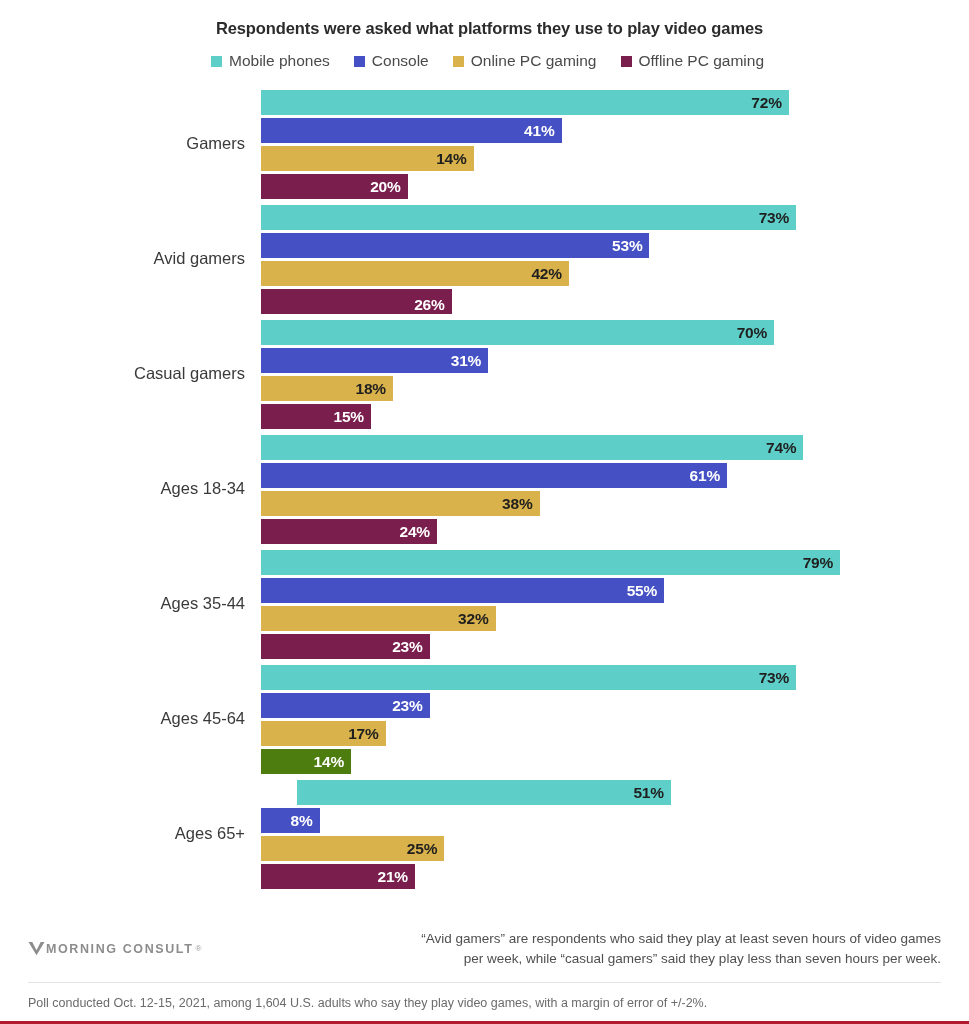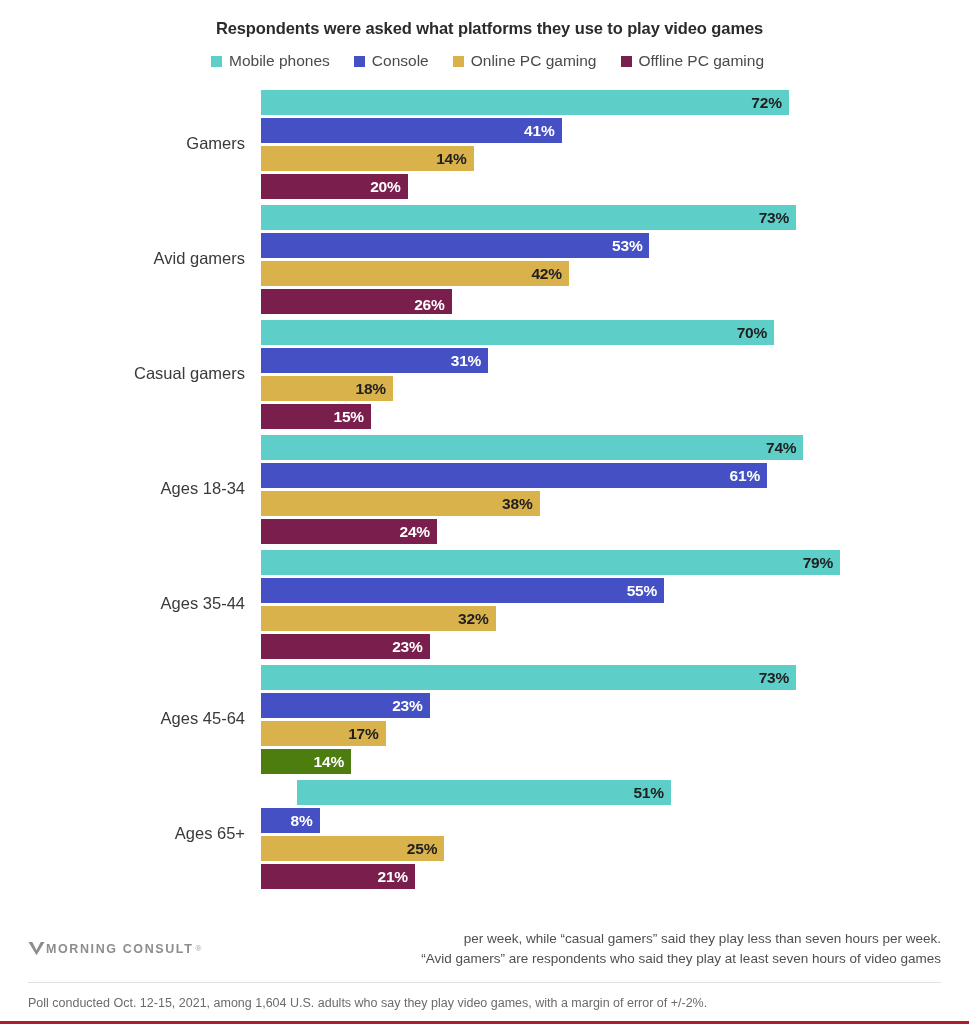--- a/index.html
+++ b/index.html
@@ -274,21 +274,21 @@
       </div>
       <div class="group">
         <div class="group-label">Ages 18-34</div>
         <div class="bars">
           <div class="bar-row">
             <div class="bar" style="background: rgb(94, 207, 200); width: 542.42px;">
               <span class="bar-value val-dark">74%</span>
             </div>
           </div>
           <div class="bar-row">
-            <div class="bar" style="background: rgb(69, 80, 196); width: 506px; padding-left: 24px;">
+            <div class="bar" style="background: rgb(69, 80, 196); width: 466px; padding-left: 24px;">
               <span class="bar-value val-light">61%</span>
             </div>
           </div>
           <div class="bar-row">
             <div class="bar" style="background: rgb(217, 178, 76); width: 278.54px;">
               <span class="bar-value val-dark">38%</span>
             </div>
           </div>
           <div class="bar-row">
             <div class="bar" style="background: rgb(122, 31, 77); width: 175.92px;">
@@ -378,22 +378,22 @@
     <div class="footer-top">
       <div class="brand">
         <svg class="brand-mark" width="17" height="15" viewBox="0 0 17 15" aria-hidden="true">
           <path d="M0.5 1 L4.3 1 L8.5 9.2 L12.7 1 L16.5 1 L8.5 14.2 Z" fill="#8d8d8d"></path>
           <path d="M5.6 1 L11.4 1 L8.5 6.6 Z" fill="#ffffff"></path>
         </svg>
         <span class="brand-text">MORNING CONSULT</span>
         <span class="brand-tm">®</span>
       </div>
       <div class="footnote">
+        <div>“Avid gamers” are respondents who said they play at least seven hours of video games</div>
         <div>per week, while “casual gamers” said they play less than seven hours per week.</div>
-        <div>“Avid gamers” are respondents who said they play at least seven hours of video games</div>
       </div>
     </div>
     <div class="divider"></div>
     <div class="poll-note">Poll conducted Oct. 12-15, 2021, among 1,604 U.S. adults who say they play video games, with a margin of error of +/-2%.</div>
   </div>
 
   <div class="bottom-rule"></div>
 </div>
 
 </body></html>

